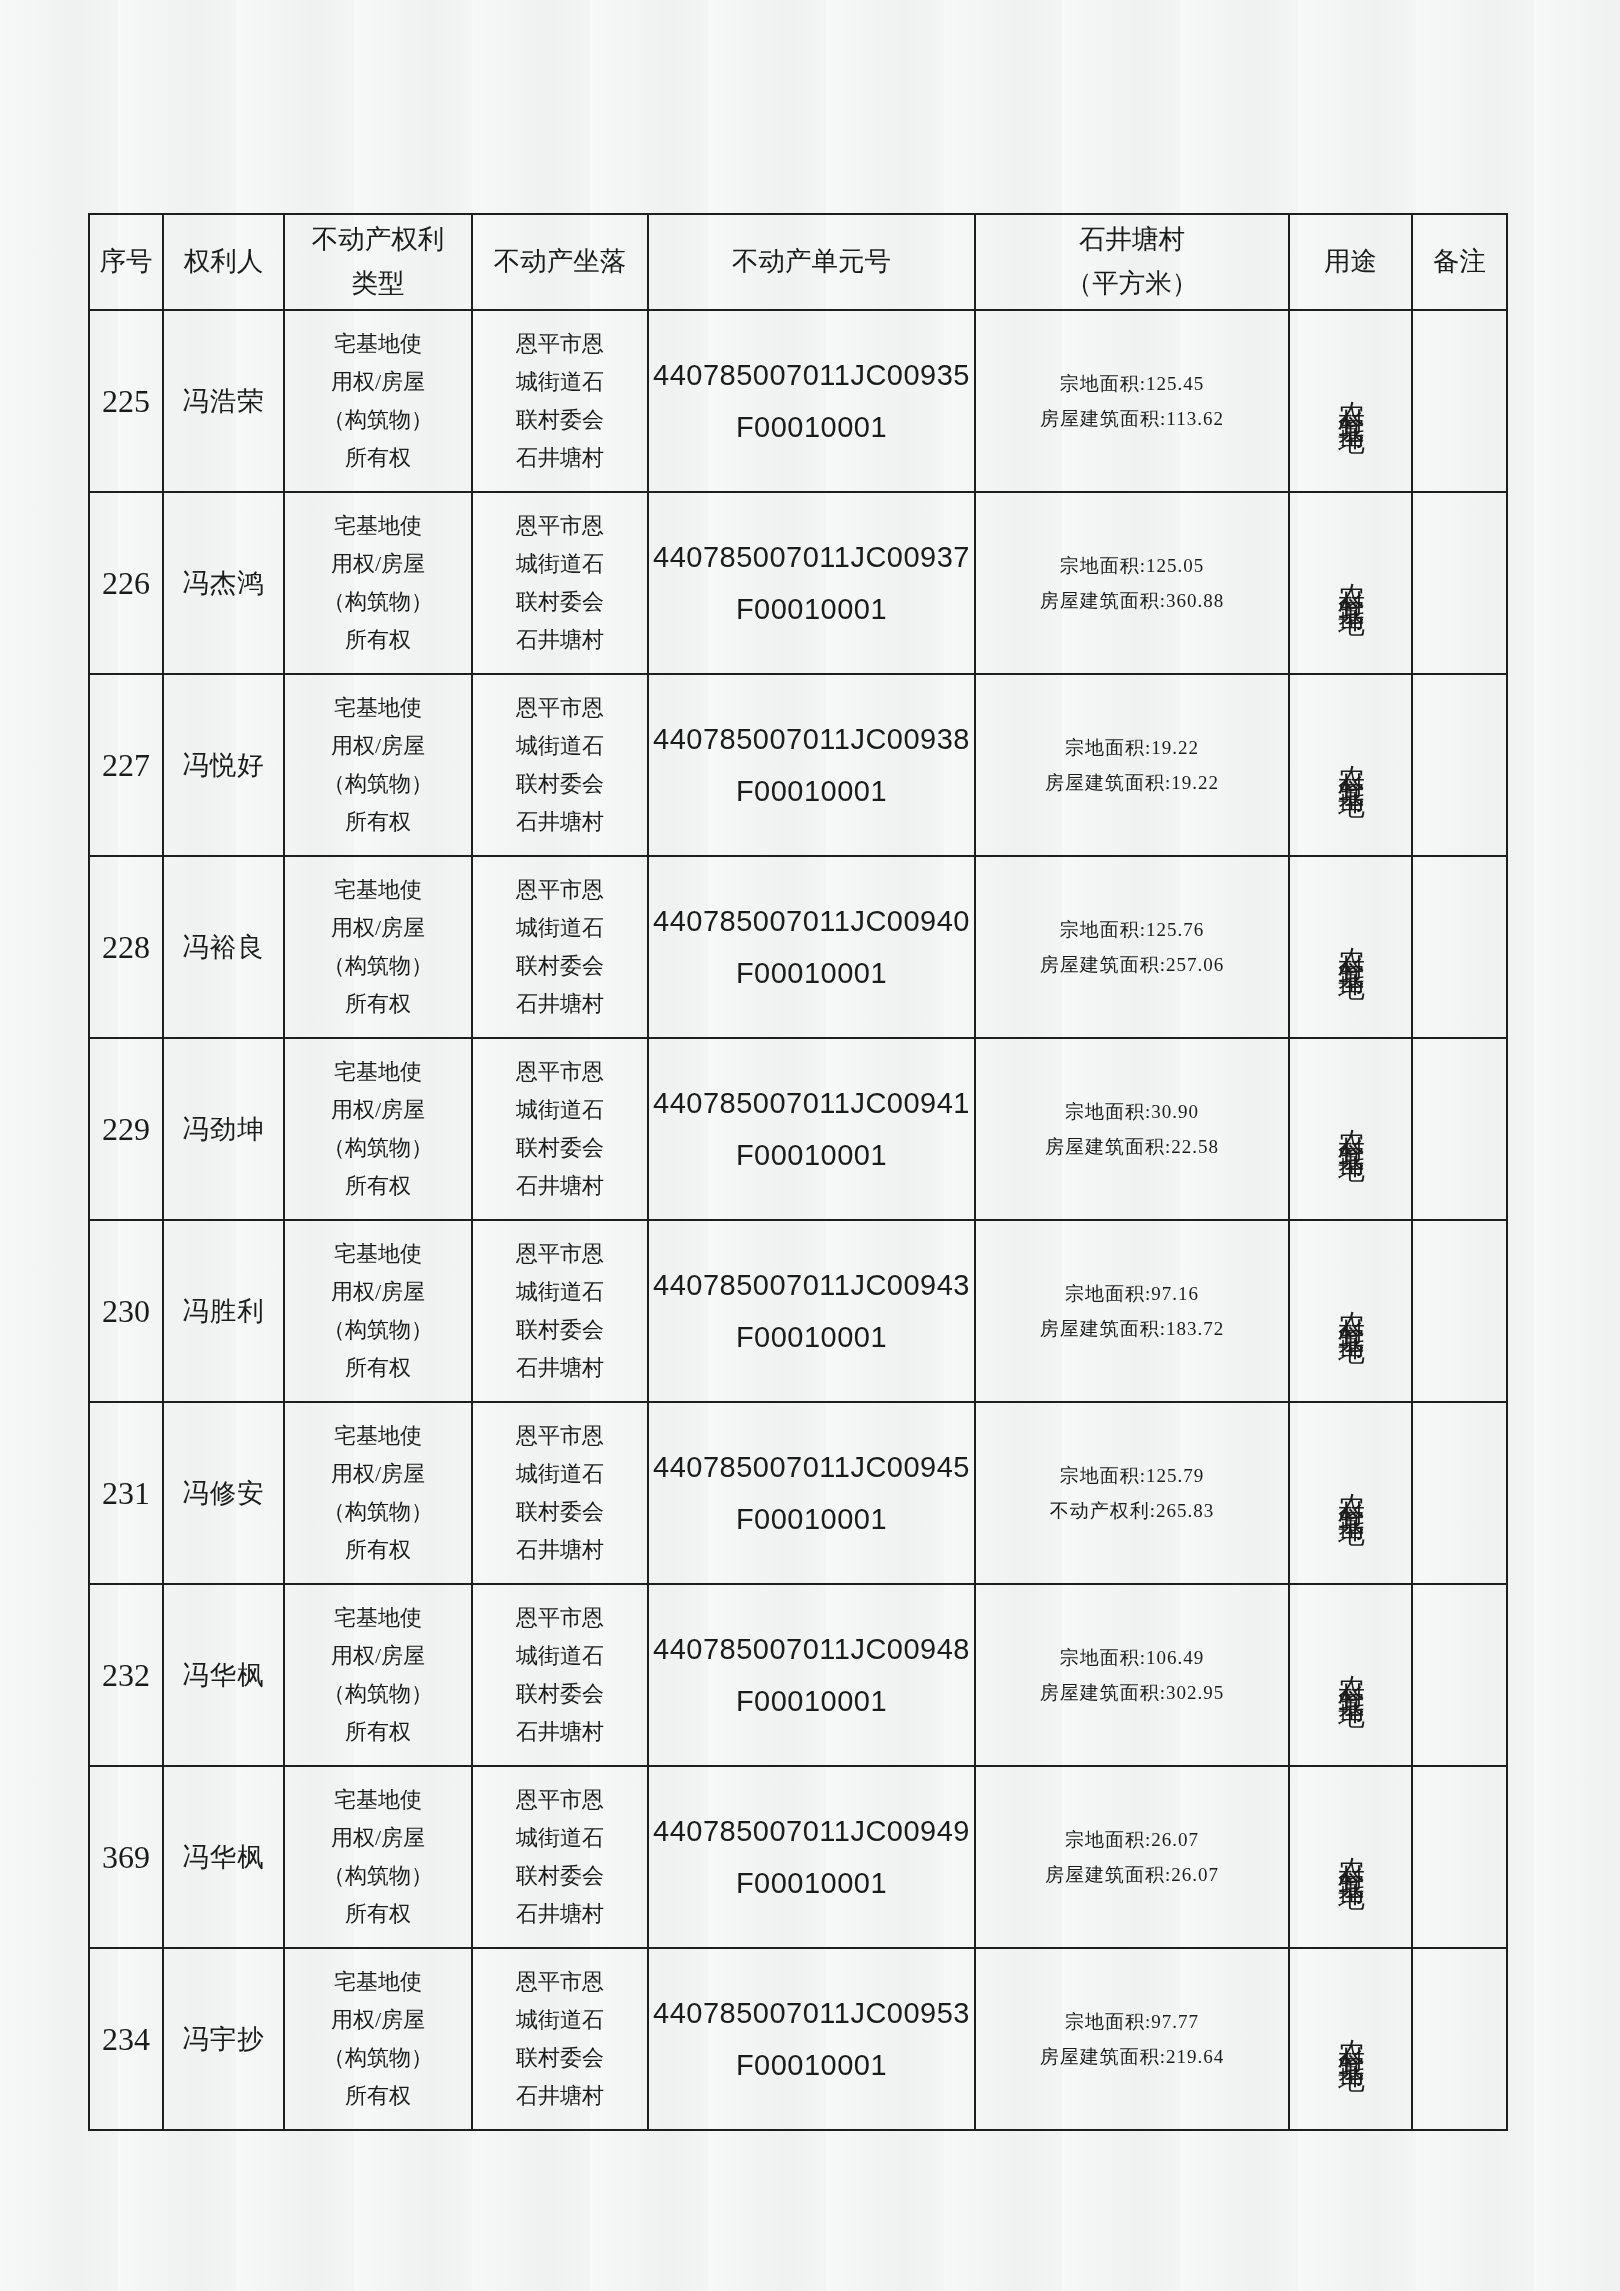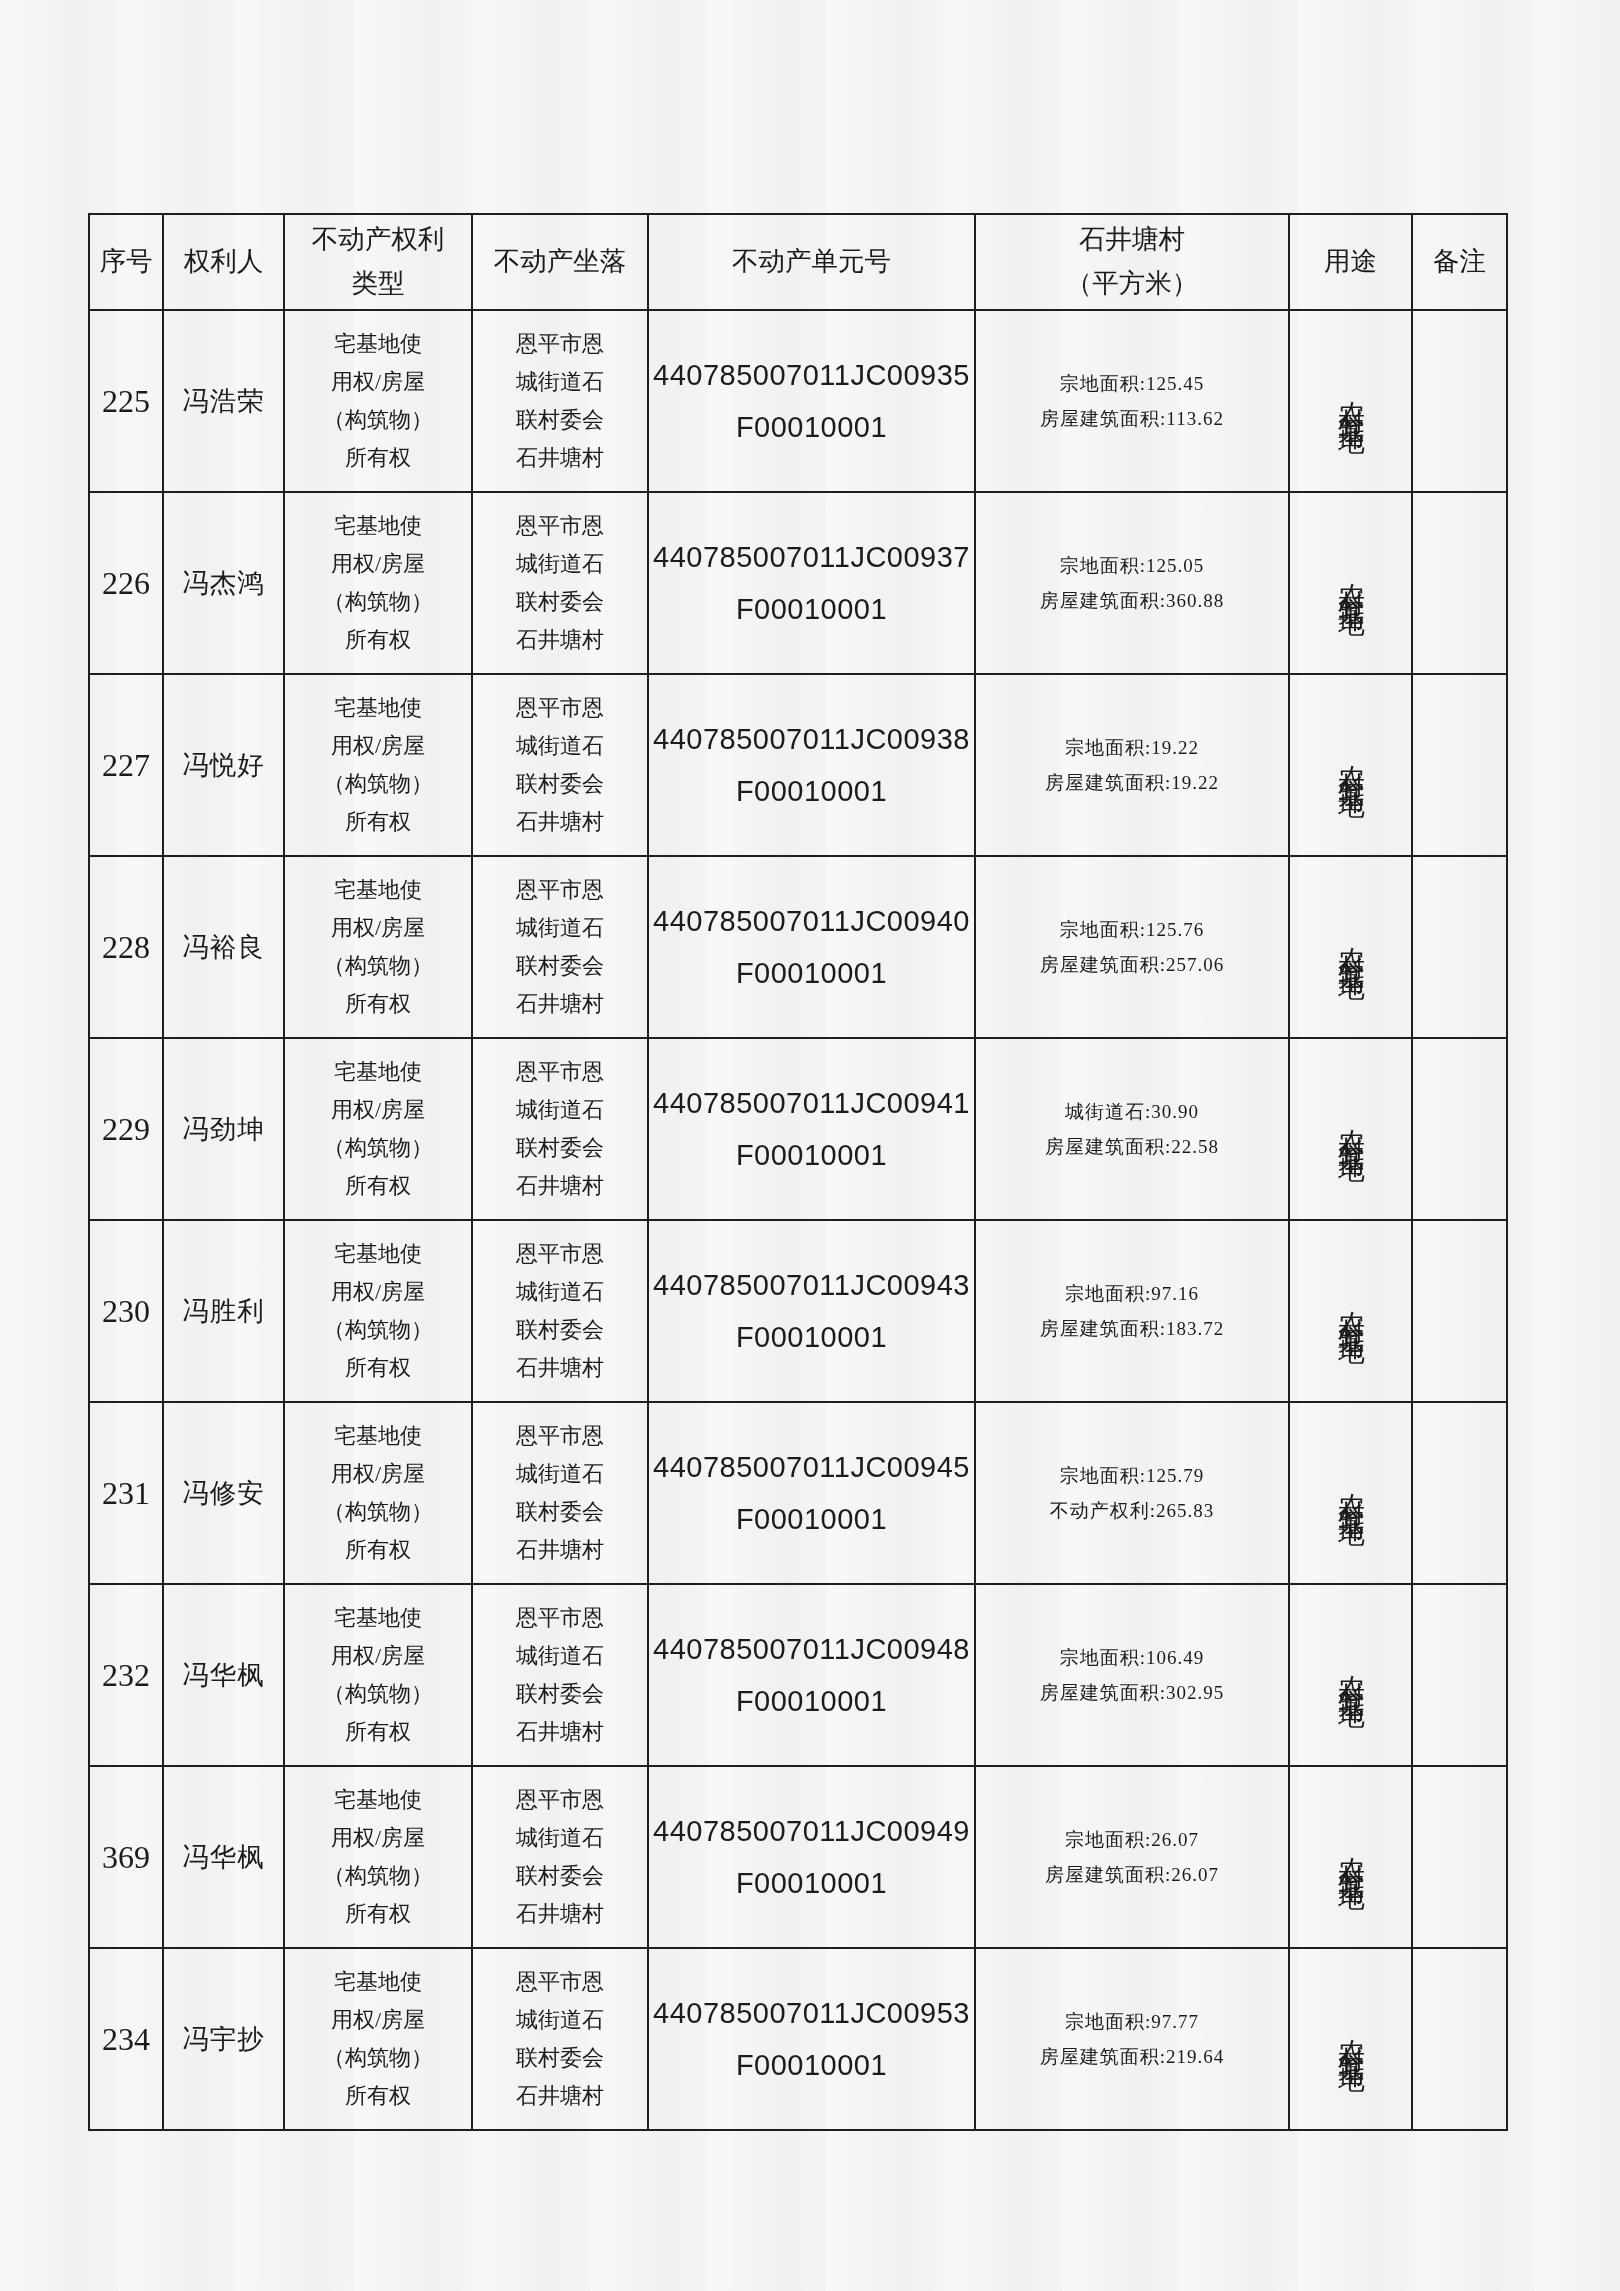--- a/index.html
+++ b/index.html
@@ -196,21 +196,21 @@
     <td class="c-type">宅基地使
 用权/房屋
 （构筑物）
 所有权</td>
     <td class="c-loc">恩平市恩
 城街道石
 联村委会
 石井塘村</td>
     <td class="c-unit">440785007011JC00941
 F00010001</td>
-    <td class="c-area">城街道石:30.90
+    <td class="c-area">宗地面积:30.90
 房屋建筑面积:22.58</td>
     <td class="c-usage">
       <span class="vert">农村宅基地</span>
     </td>
     <td class="c-remark"></td>
   </tr>
 
   <tr>
     <td class="c-seq">230</td>
     <td class="c-holder">冯胜利</td>

